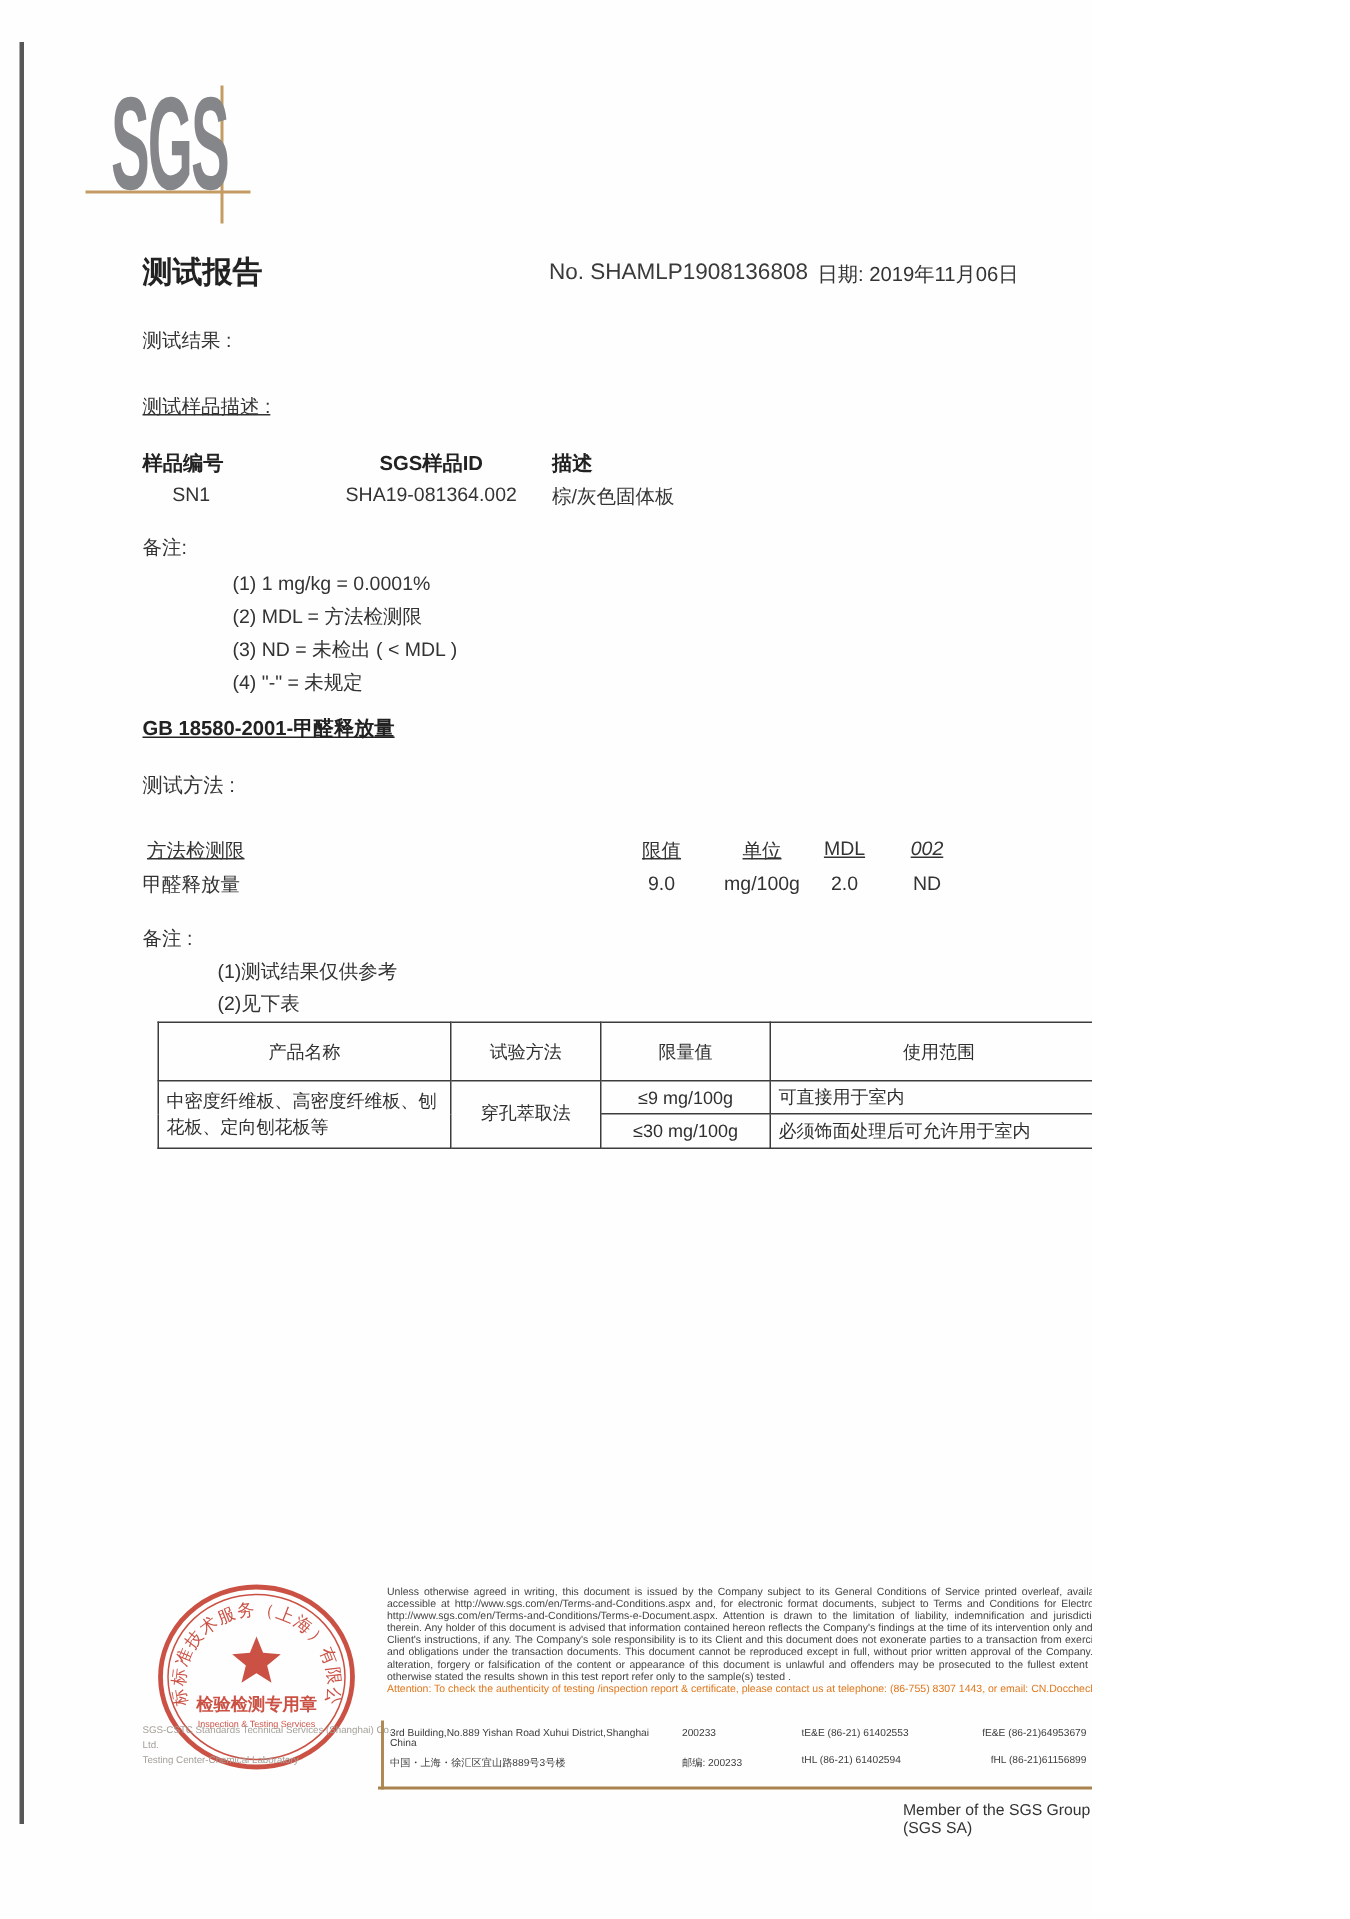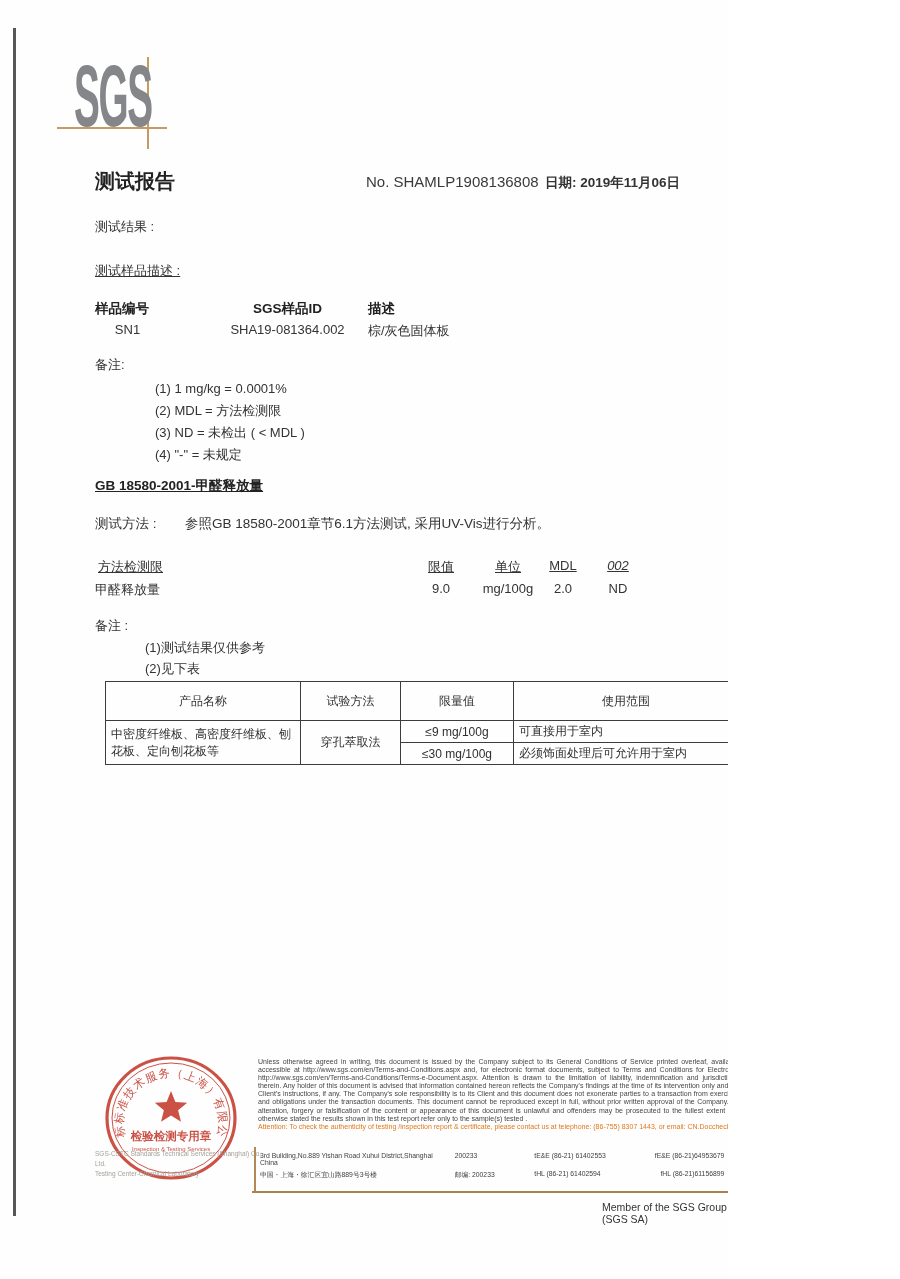--- a/index.html
+++ b/index.html
@@ -9,21 +9,21 @@
   
   .edge-line{left:13px;top:28px;width:3px;height:1188px;background:#575757;}
   
   .logo-text{left:74px;top:52px;font-size:88px;font-weight:bold;color:#84868a;
              transform:scaleX(0.44);transform-origin:left top;letter-spacing:-3px;line-height:1;}
   .logo-hline{left:57px;top:127px;width:110px;height:2px;background:#c49c63;}
   .logo-vline{left:147px;top:57px;width:2px;height:92px;background:#c49c63;}
   
   .doc-title{left:95px;top:168px;font-size:20px;font-weight:bold;color:#222;}
   .report-no{left:330px;top:173px;font-size:15px;color:#3a3a3a;margin-left:36px;}
-  .date-line{left:545px;top:174px;font-size:13.5px;color:#333;font-weight:bold;}
+  .date-line{left:545px;top:174px;font-size:13.5px;color:#333;}
   .page-info{left:743px;top:174px;font-size:13.5px;color:#333;}
   .sec-label{font-size:13px;color:#333;}
   .underl{text-decoration:underline;}
   
   .st-h1{left:95px;top:300px;font-size:13.5px;font-weight:bold;color:#222;}
   .st-h2{left:215px;top:300px;width:145px;text-align:center;font-size:13.5px;font-weight:bold;color:#222;}
   .st-h3{left:368px;top:300px;font-size:13.5px;font-weight:bold;color:#222;}
   .st-d1{left:95px;top:322px;width:65px;text-align:center;font-size:13px;}
   .st-d2{left:215px;top:322px;width:145px;text-align:center;font-size:13px;}
   .st-d3{left:368px;top:322px;font-size:13px;}
@@ -96,21 +96,20 @@
   <div class="abs sec-label" style="left:95px;top:356px;">备注:</div>
   <div class="abs notes1">
     <div>(1) 1 mg/kg = 0.0001%</div>
     <div>(2) MDL = 方法检测限</div>
     <div>(3) ND = 未检出 ( &lt; MDL )</div>
     <div>(4) "-" = 未规定</div>
   </div>
 
   <div class="abs gb-heading">GB 18580-2001-甲醛释放量</div>
   <div class="abs method-label">测试方法 :</div>
-  <div class="abs method-text">参照GB 18580-2001章节6.1方法测试, 采用UV-Vis进行分析。</div>
 
   <div class="abs rt rt-item-h">方法检测限</div>
   <div class="abs rt rt-limit-h">限值</div>
   <div class="abs rt rt-unit-h">单位</div>
   <div class="abs rt rt-mdl-h">MDL</div>
   <div class="abs rt rt-002-h">002</div>
   <div class="abs rt rt-item">甲醛释放量</div>
   <div class="abs rt rt-limit">9.0</div>
   <div class="abs rt rt-unit">mg/100g</div>
   <div class="abs rt rt-mdl">2.0</div>

